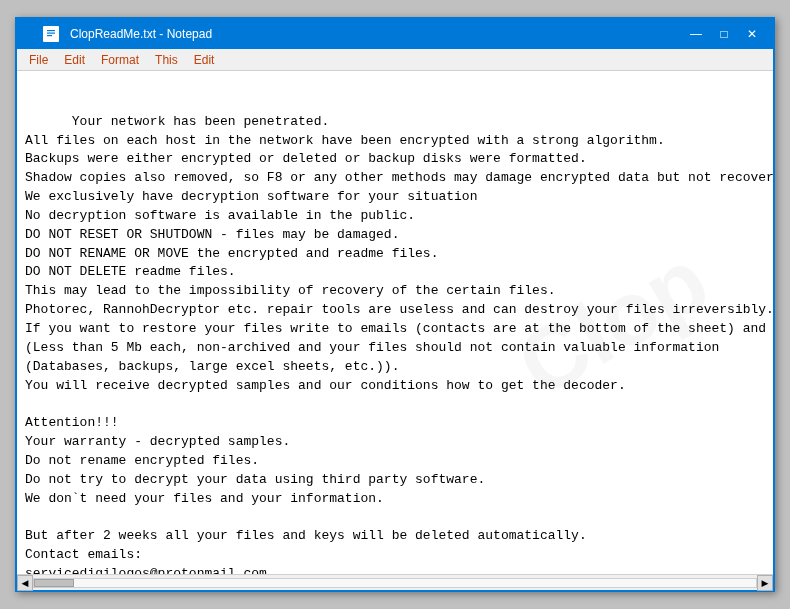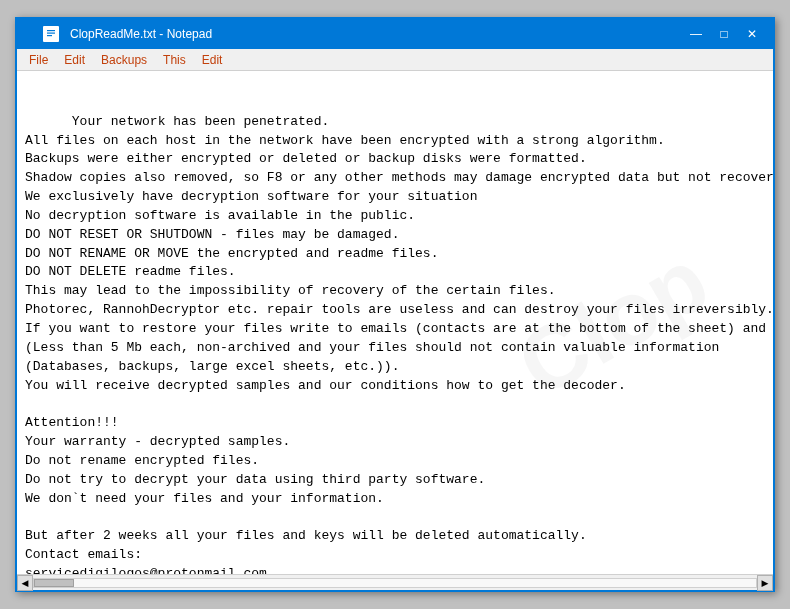--- a/index.html
+++ b/index.html
@@ -202,21 +202,21 @@
     <div class="title-controls">
       <button class="title-btn">—</button>
       <button class="title-btn">□</button>
       <button class="title-btn close">✕</button>
     </div>
   </div>
 
   <div class="menu-bar">
     <span class="menu-item">File</span>
     <span class="menu-item">Edit</span>
-    <span class="menu-item">Backups</span>
+    <span class="menu-item">Format</span>
     <span class="menu-item">This</span>
     <span class="menu-item">Edit</span>
   </div>
 
   <div class="content-area">
     <div class="text-content">
       <div class="watermark">Clop</div>
       <span>Your network has been penetrated.
 All files on each host in the network have been encrypted with a strong algorithm.
 Backups were either encrypted or deleted or backup disks were formatted.

